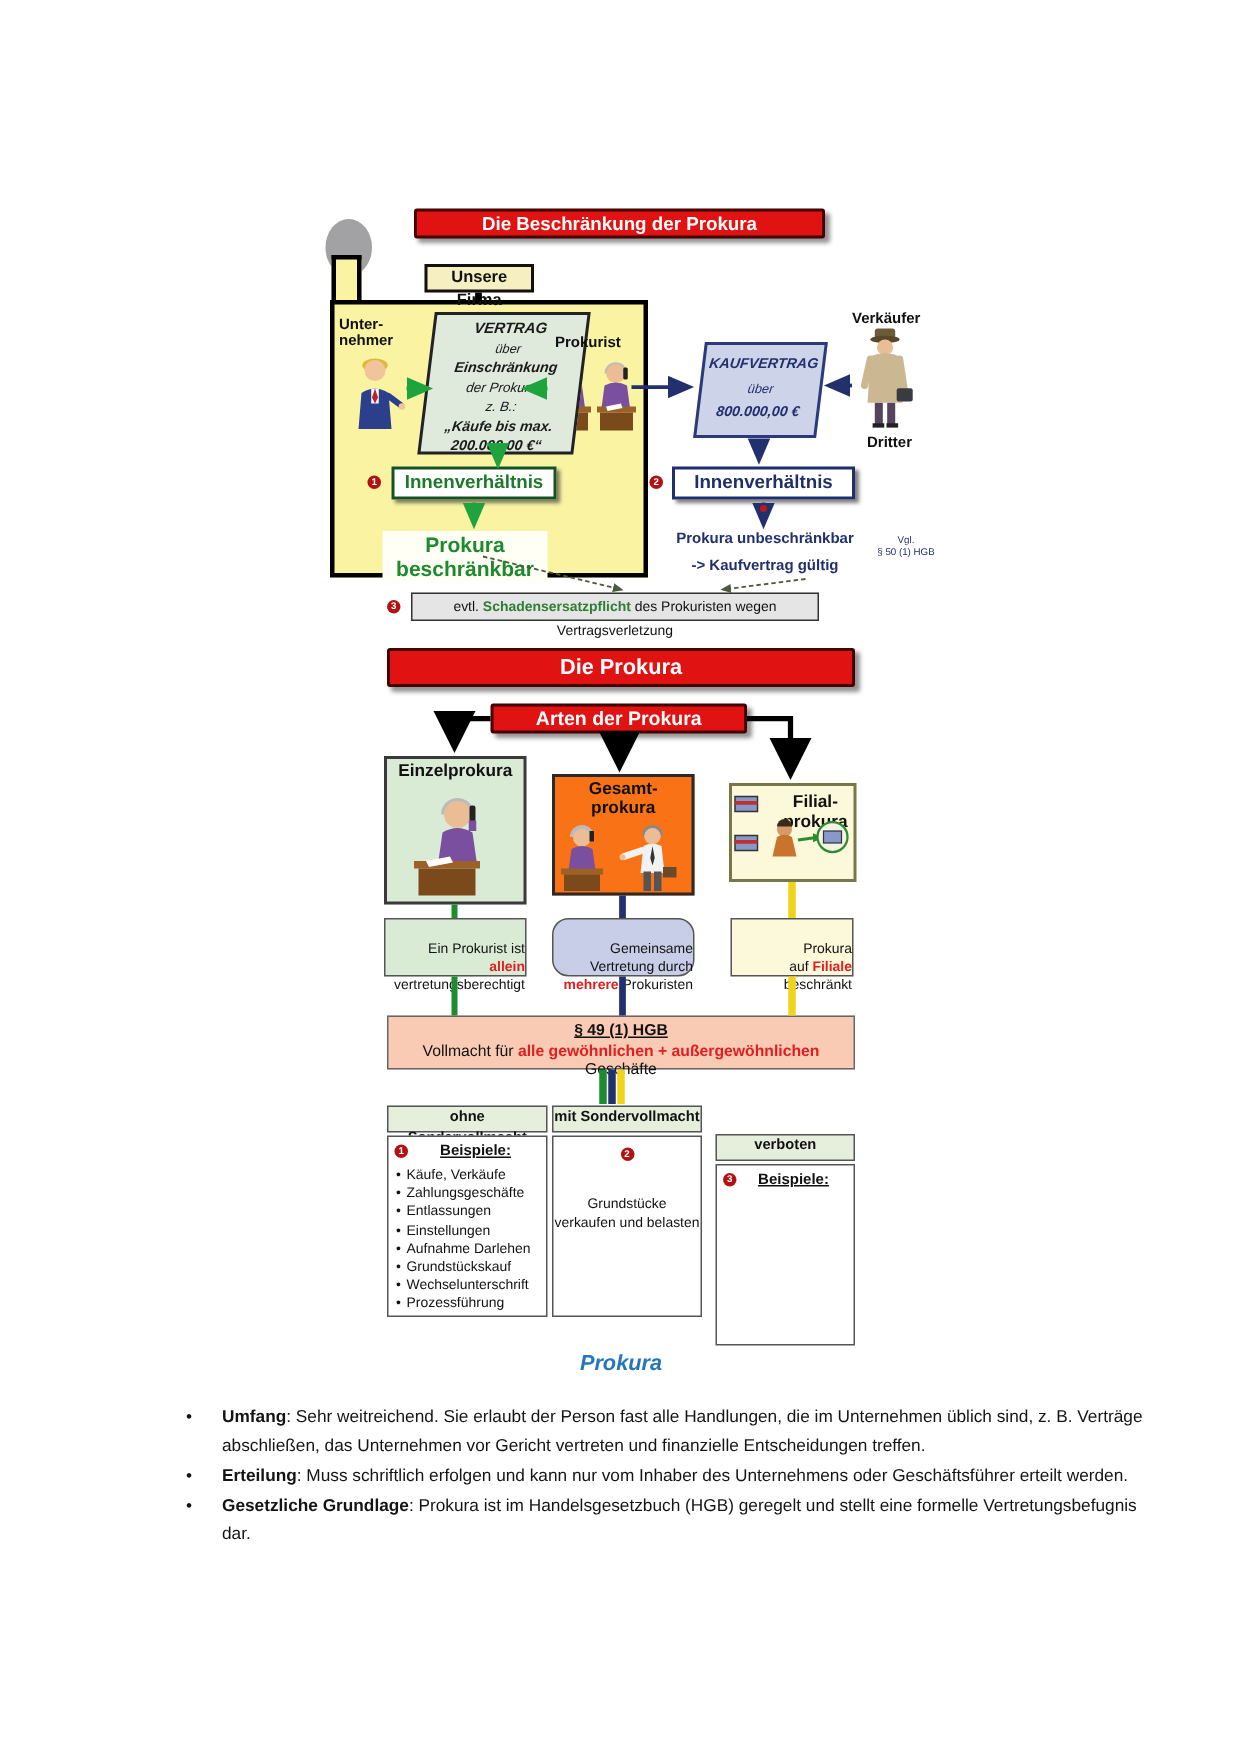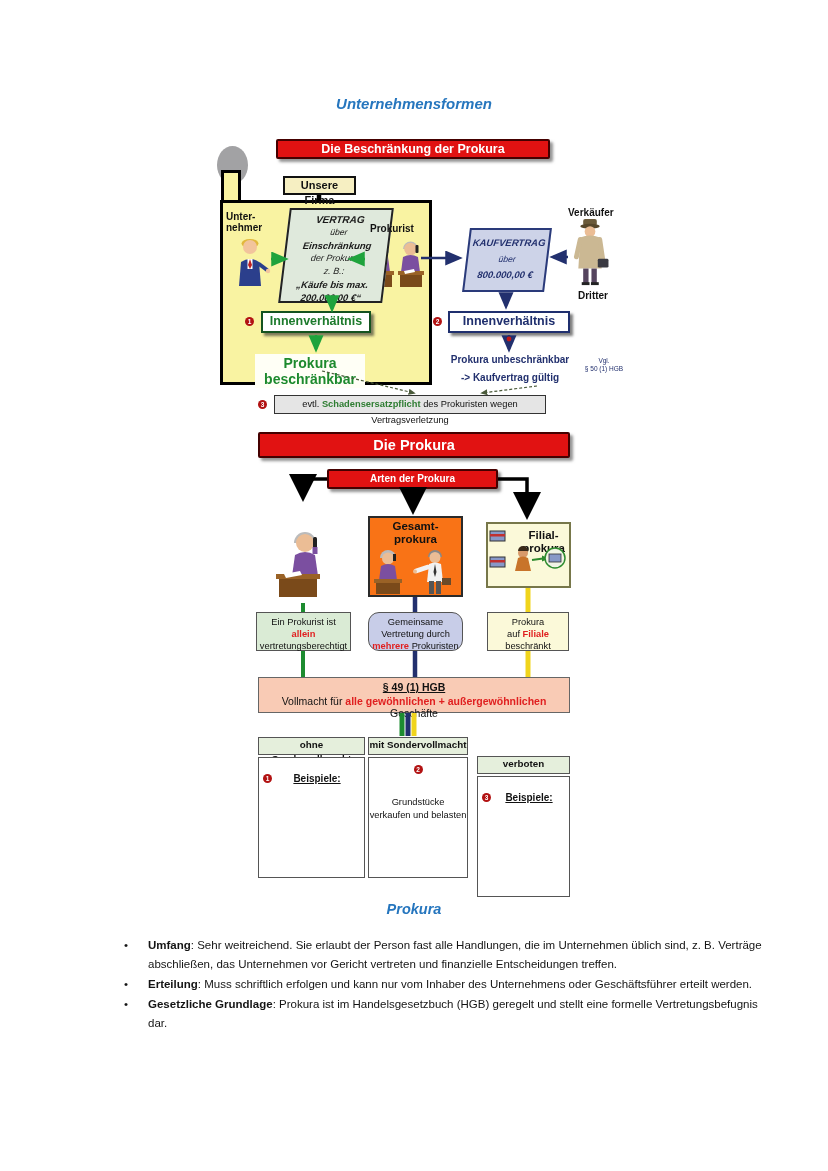--- a/index.html
+++ b/index.html
@@ -11,21 +11,21 @@
   }
   .overlay { position:absolute; left:0; top:0; width:828px; height:1171px; pointer-events:none; z-index:30; }
 
   .page-title { position:absolute; top:95px; left:0; right:0; text-align:center;
     color:#2676BE; font-weight:bold; font-style:italic; font-size:15px; }
 
   .banner { position:absolute; background:#E11212; border:2px solid #450000; color:#fff;
     font-weight:bold; text-align:center; box-shadow:3px 3px 3px rgba(60,60,60,.55); border-radius:2px; z-index:5; }
   .banner1 { left:276px; top:139px; width:274px; height:20px; font-size:12.5px; line-height:16px; }
   .banner2 { left:258px; top:432px; width:312px; height:26px; font-size:14.5px; line-height:22px; }
-  .banner3 { left:327px; top:469px; width:171px; height:20px; font-size:10px; line-height:16px; }
+  .banner3 { left:327px; top:469px; width:171px; height:20px; font-size:13px; line-height:16px; }
 
   .firma-box { position:absolute; left:283px; top:176px; width:73px; height:19px; background:#F6EFC2;
     border:2px solid #111; font-size:11px; font-weight:bold; text-align:center; line-height:15px; z-index:6; }
   .smoke { position:absolute; left:217px; top:146px; width:31px; height:38px; background:#A2A2A4;
     border-radius:50%; z-index:2; }
   .chimney { position:absolute; left:221px; top:170px; width:20px; height:34px; background:#F9F3A2;
     border:3px solid #000; border-bottom:none; z-index:3; }
   .firm-box { position:absolute; left:220px; top:200px; width:212px; height:185px; background:#F9F3A2;
     border:3px solid #000; z-index:4; }
 
@@ -75,35 +75,35 @@
 
   .type-box { position:absolute; border:2px solid #3A3A3A; text-align:center; z-index:5; }
   .einzel-box { left:256px; top:504px; width:95px; height:99px; background:#DAEBD5; }
   .gesamt-box { left:368px; top:516px; width:95px; height:81px; background:#f97316; border-color:#2A2A2A; }
   .filial-box { left:486px; top:522px; width:85px; height:66px; background:#FBF9D9; border-color:#77774A; }
   .type-title { font-weight:bold; font-size:11.5px; line-height:13px; margin-top:2px; }
   .filial-title { position:absolute; right:4px; top:3px; text-align:center; }
   .figure { position:absolute; z-index:6; }
 
   .desc { position:absolute; top:612px; height:39px; border:1.5px solid #555; font-size:9.3px;
-    text-align:center; line-height:11.8px; padding-top:4px; z-index:5; }
+    text-align:right; line-height:11.8px; padding-top:14px; z-index:5; }
   .desc1 { left:256px; width:95px; background:#DAEBD5; }
   .desc2 { left:368px; width:95px; background:#C8CDE8;border-radius:11px; }
   .desc3 { left:487px; width:82px; background:#FBF9D9; }
   .red { color:#E02020; font-weight:bold; }
 
   .hgb-box { position:absolute; left:258px; top:677px; width:312px; height:36px; background:#F9CBB5;
     border:1.5px solid #666; text-align:center; z-index:5; }
   .hgb-title { font-size:10.5px; font-weight:bold; text-decoration:underline; margin-top:3px; }
   .hgb-line { font-size:10.5px; margin-top:2px; }
 
   .thead { position:absolute; top:737px; height:18px; background:#E5EFDC; border:1.5px solid #555;
     font-size:9.8px; font-weight:bold; text-align:center; line-height:14px; z-index:5; }
   .tbody { position:absolute; top:757px; height:121px; border:1.5px solid #555; background:#fff;
-    font-size:9.3px; z-index:5; padding:13px 2px 0 4px; }
+    font-size:9.3px; z-index:5; padding:2px 2px 0 4px; }
   .th1,.tb1 { left:258px; width:107px; }
   .th2,.tb2 { left:368px; width:100px; }
   .th3,.tb3 { left:477px; width:93px;margin-top:19px; }
   .bsp-row { display:flex; align-items:center; height:15px; margin-bottom:2px; }
   .bsp-row .sub { flex:1; font-size:10px; font-weight:bold; text-decoration:underline; text-align:center; }
   .t-item { position:relative; padding-left:8px; line-height:12.2px; text-align:left; }
   .t-item::before { content:"•"; position:absolute; left:1px; }
   .tb2 { text-align:center; padding:0; }
   .tb2 .numcircle.inline { margin:7px auto 0 auto; }
   .tb2 .cline { font-size:9.3px; line-height:12.5px; }
@@ -114,21 +114,20 @@
   .notes { position:absolute; left:118px; top:936px; width:645px; font-size:11.5px; line-height:19px; color:#141414; }
   .note-item { position:relative; padding-left:30px; margin-bottom:1px; }
   .note-item::before { content:"•"; position:absolute; left:6px; }
   .nb { font-weight:bold; }
 </style>
 </head>
 <body>
 
 <div class="page">
 
-  <div class="page-title">Unternehmensformen</div>
 
   <div class="banner banner1">
     <span>Die Beschränkung der Prokura</span>
   </div>
 
   <div class="smoke"></div>
   <div class="chimney"></div>
   <div class="firm-box"></div>
   <div class="firma-box">Unsere Firma</div>
 
@@ -214,20 +213,23 @@
     <span>evtl. </span><span class="hl">Schadensersatzpflicht</span><span> des Prokuristen wegen Vertragsverletzung</span>
   </div>
 
   <div class="banner banner2">
     <span>Die Prokura</span>
   </div>
   <div class="banner banner3">
     <span>Arten der Prokura</span>
   </div>
 
+  <div class="type-box einzel-box">
+    <div class="type-title">Einzelprokura</div>
+  </div>
   <svg class="figure" style="left:268px; top:528px;" width="72" height="72" viewBox="0 0 72 72">
     <path d="M26,15 a11,11 0 0 1 22,0" fill="#BBBBBB"></path>
     <circle cx="37" cy="15" r="9" fill="#EBBD95"></circle>
     <path d="M24,48 L27,27 Q37,21 47,27 L50,48 Z" fill="#7B4FA0"></path>
     <rect x="45" y="9" width="4" height="11" rx="1.5" fill="#222"></rect>
     <path d="M47,26 L47,19" stroke="#7B4FA0" stroke-width="5"></path>
     <rect x="8" y="46" width="44" height="5" fill="#9A6226"></rect>
     <rect x="11" y="51" width="38" height="18" fill="#7A4A1A"></rect>
     <polygon points="16,46 32,43 34,47 18,50" fill="#ffffff"></polygon>
   </svg>
@@ -301,20 +303,31 @@
 
   <div class="thead th1">ohne Sondervollmacht</div>
   <div class="thead th2">mit Sondervollmacht</div>
   <div class="thead th3">verboten</div>
 
   <div class="tbody tb1">
     <div class="bsp-row">
       <span class="numcircle inline">1</span>
       <span class="sub">Beispiele:</span>
     </div>
+    <div>
+
+    <div class="t-item">Käufe, Verkäufe</div>
+        <div class="t-item">Zahlungsgeschäfte</div>
+        <div class="t-item">Entlassungen</div>
+        <div class="t-item">Einstellungen</div>
+        <div class="t-item">Aufnahme Darlehen</div>
+        <div class="t-item">Grundstückskauf</div>
+        <div class="t-item">Wechselunterschrift</div>
+        <div class="t-item">Prozessführung</div>
+      </div>
   </div>
 
   <div class="tbody tb2">
     <span class="numcircle inline">2</span>
     <div class="cwrap">
       <div class="cline">Grundstücke</div>
       <div class="cline">verkaufen und belasten</div>
     </div>
   </div>
 

